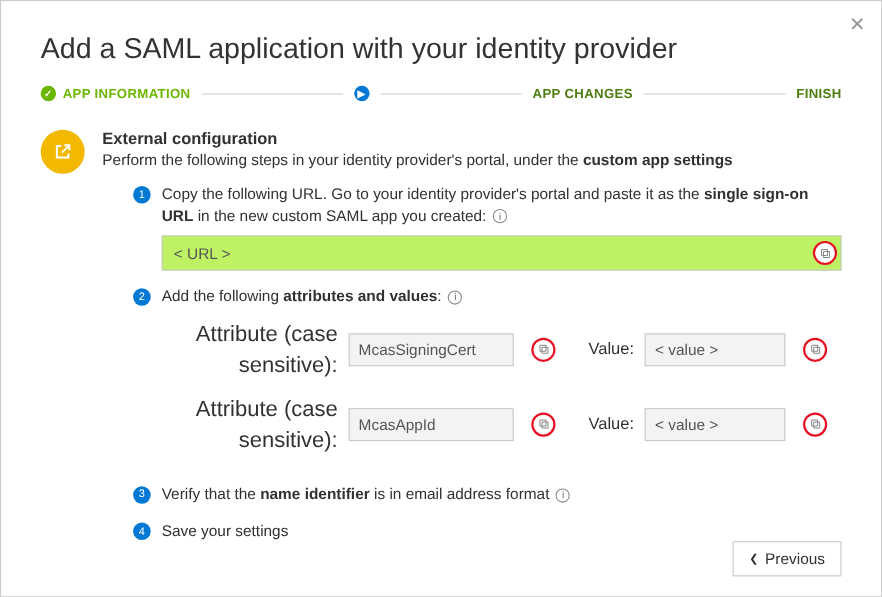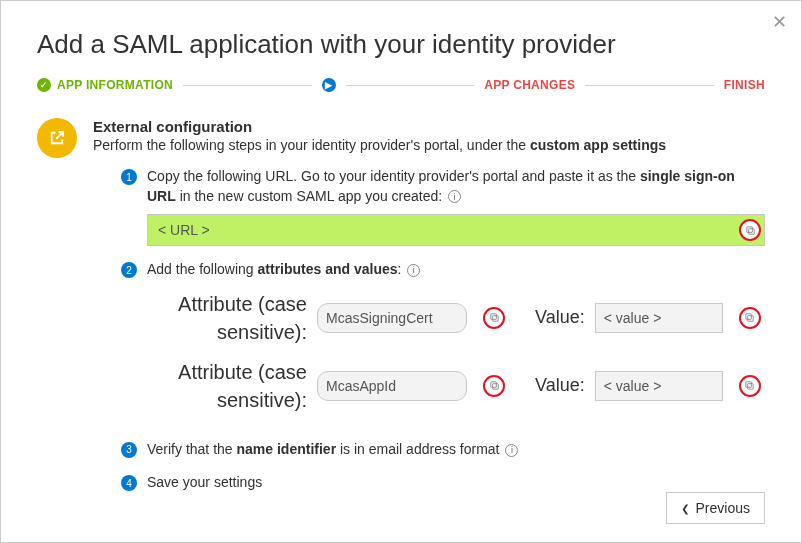--- a/index.html
+++ b/index.html
@@ -45,21 +45,21 @@
     white-space: nowrap;
   }
   .step-connector {
     flex: 1;
     height: 1px;
     background: #d0d0d0;
     margin: 0 10px;
   }
   .step-done { color: #6bb700; }
   .step-active { color: #0078d4; }
-  .step-future { color: #ef4444; }
+  .step-future { color: #4d7c0f; }
   .step-icon {
     width: 14px;
     height: 14px;
     border-radius: 50%;
     display: inline-flex;
     align-items: center;
     justify-content: center;
     font-size: 9px;
     color: #fff;
   }
@@ -179,24 +179,24 @@
     text-align: right;
   }
   .attr-input {
     height: 30px;
     border: 1px solid #c8c8c8;
     background: #f3f3f3;
     font-size: 14px;
     padding: 0 8px;
     color: #555;
   }
-  .attr-input.attr { width: 150px; border-radius: 11px; }
+  .attr-input.attr { width: 150px; }
   .attr-input.val { width: 128px; }
   .val-label {
-    font-size: 18px;
+    font-size: 15px;
     margin-left: 20px;
     text-align: center;
   }
   .footer {
     position: absolute;
     bottom: 18px;
     right: 36px;
     display: flex;
     gap: 10px;
   }

